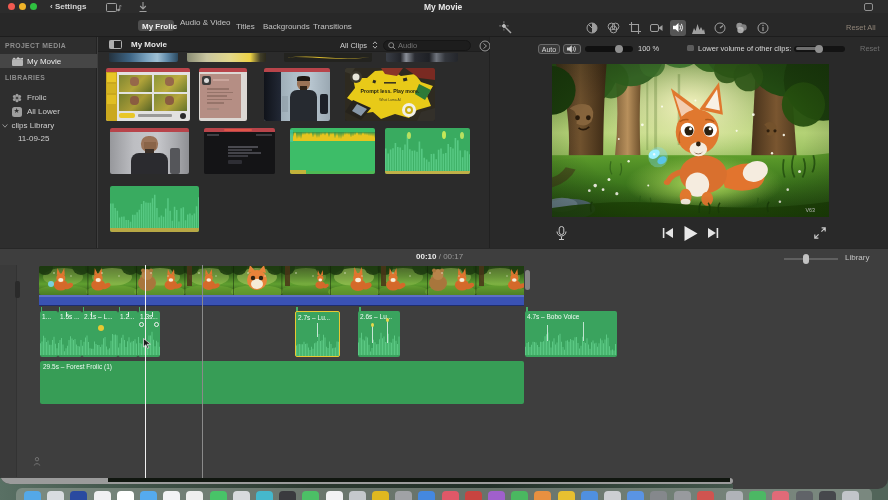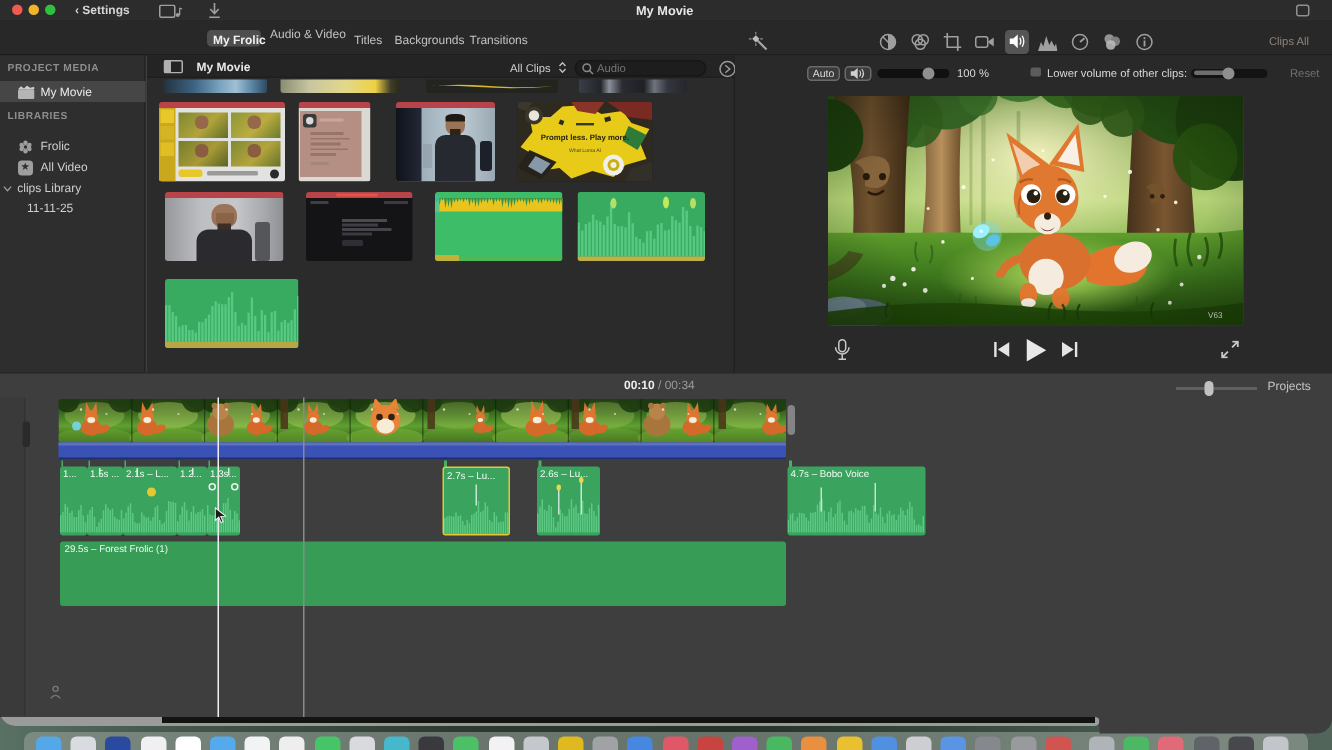--- a/index.html
+++ b/index.html
@@ -113,21 +113,21 @@
 <svg class="abs" style="left:735px;top:22px" width="13" height="12" viewBox="0 0 13 12">
         <circle cx="4.5" cy="4" r="3.2" fill="#9f9f9f" opacity="0.9"></circle>
         <circle cx="8.5" cy="5.5" r="3.2" fill="#7f7f7f"></circle>
         <circle cx="5.5" cy="8" r="3.2" fill="#bdbdbd" opacity="0.85"></circle>
       </svg>
 <svg class="abs" style="left:757px;top:22px" width="12" height="12" viewBox="0 0 12 12">
         <circle cx="6" cy="6" r="5" fill="none" stroke="#9f9f9f" stroke-width="1"></circle>
         <rect x="5.4" y="5" width="1.2" height="4" fill="#9f9f9f"></rect>
         <rect x="5.4" y="2.8" width="1.2" height="1.3" fill="#9f9f9f"></rect>
       </svg>
-<div class="abs" style="left:846px;top:22.5px;color:#8f8478;font-size:7.5px;">Clips All</div>
+<div class="abs" style="left:846px;top:22.5px;color:#8f8478;font-size:7.5px;">Reset All</div>
 
 <div class="abs" style="left:0px;top:37px;width:97px;height:211px;background:#2e2e2e;border-right:1px solid #232323;"></div>
 <div class="abs" style="left:5px;top:42px;color:#8e8e8e;font-size:6.8px;font-weight:bold;letter-spacing:0.4px;">PROJECT MEDIA</div>
 <div class="abs" style="left:0px;top:54px;width:97px;height:14px;background:#464646;"></div>
 <svg class="abs" style="left:12px;top:57px" width="11" height="9" viewBox="0 0 11 9">
         <rect x="0" y="2.5" width="11" height="6.5" rx="1" fill="#b5b5b5"></rect>
         <path d="M0 2.5 L2 0.5 L4 2 L6 0 L8 1.5 L11 0.8 V2.5 Z" fill="#cdcdcd"></path>
       </svg>
 <div class="abs" style="left:27px;top:56.5px;color:#ececec;font-size:8px;">My Movie</div>
 <div class="abs" style="left:5px;top:74px;color:#8e8e8e;font-size:6.8px;font-weight:bold;letter-spacing:0.4px;">LIBRARIES</div>
@@ -139,26 +139,26 @@
           <circle cx="5" cy="7.8" r="1.5"></circle>
           <circle cx="2.4" cy="6.4" r="1.5"></circle>
           <circle cx="2.4" cy="3.6" r="1.5"></circle>
           <circle cx="5" cy="5" r="1.8"></circle>
         </g>
         <circle cx="5" cy="5" r="1.1" fill="#2e2e2e"></circle>
       </svg>
 <div class="abs" style="left:27px;top:93px;color:#cfcfcf;font-size:8px;">Frolic</div>
 <div class="abs" style="left:12px;top:106.5px;width:10px;height:10px;border-radius:2.5px;background:#9e9e9e;"></div>
 <div class="abs" style="left:13.6px;top:106.7px;color:#2e2e2e;font-size:7px;">★</div>
-<div class="abs" style="left:27px;top:107px;color:#cfcfcf;font-size:8px;">All Video</div>
+<div class="abs" style="left:27px;top:107px;color:#cfcfcf;font-size:8px;">All Lower</div>
 <svg class="abs" style="left:2px;top:123.5px" width="6" height="4" viewBox="0 0 7 5">
         <path d="M0.5 0.5 L3.5 4 L6.5 0.5" stroke="#9e9e9e" stroke-width="1.1" fill="none"></path>
       </svg>
 <div class="abs" style="left:11.5px;top:120.5px;color:#cfcfcf;font-size:8px;">clips Library</div>
-<div class="abs" style="left:18px;top:134px;color:#cfcfcf;font-size:8px;">11-11-25</div>
+<div class="abs" style="left:18px;top:134px;color:#cfcfcf;font-size:8px;">11-09-25</div>
 
 <div class="abs" style="left:98px;top:37px;width:392px;height:211px;background:#2b2b2b;border-right:1px solid #212121;"></div>
 <div class="abs" style="left:98px;top:37px;width:391px;height:15px;background:#242424;border-bottom:1px solid #1e1e1e;"></div>
 <svg class="abs" style="left:109px;top:40px" width="13" height="9" viewBox="0 0 13 9">
         <rect x="0.5" y="0.5" width="12" height="8" rx="1" fill="none" stroke="#b0b0b0"></rect>
         <rect x="0.5" y="0.5" width="4.5" height="8" fill="#b0b0b0"></rect>
       </svg>
 <div class="abs" style="left:131px;top:40px;color:#e8e8e8;font-size:8px;font-weight:bold;">My Movie</div>
 <div class="abs" style="left:340px;top:40.5px;color:#d0d0d0;font-size:7.5px;">All Clips</div>
 <svg class="abs" style="left:372px;top:41px" width="6" height="8" viewBox="0 0 6 8">
@@ -495,24 +495,24 @@
         <path d="M0 0 L7.8 5 L0 10 Z" fill="#e4e4e4"></path>
       </svg>
 <svg class="abs" style="left:814px;top:227px" width="12" height="12" viewBox="0 0 12 12">
         <g stroke="#c9c9c9" stroke-width="1.2" fill="none">
           <path d="M7.4 4.6 L11.2 0.8 M7.6 0.8 H11.2 V4.4 M4.6 7.4 L0.8 11.2 M0.8 7.6 V11.2 H4.4"></path>
         </g>
       </svg>
 
 <div class="abs" style="left:0px;top:248px;width:888px;height:229.5px;background:#3e3e3e;border-top:1px solid #272727;"></div>
 
-<div class="abs" style="left:416px;top:252px;font-size:8px;color:#ececec;font-weight:bold;">00:10 <span style="color:#9a9a9a;font-weight:normal;">/ 00:34</span></div>
+<div class="abs" style="left:416px;top:252px;font-size:8px;color:#ececec;font-weight:bold;">00:10 <span style="color:#9a9a9a;font-weight:normal;">/ 00:17</span></div>
 <div class="abs" style="left:784px;top:258px;width:54px;height:1.5px;background:#606060;"></div>
 <div class="abs" style="left:803px;top:253.5px;width:6px;height:10px;border-radius:3px;background:#c2c2c2;"></div>
-<div class="abs" style="left:845px;top:252.5px;color:#c4c4c4;font-size:8px;">Projects</div>
+<div class="abs" style="left:845px;top:252.5px;color:#c4c4c4;font-size:8px;">Library</div>
 
 <svg class="abs" style="left:39px;top:266px;border-radius:2px 0 0 2px" width="485" height="29" viewBox="0 0 485 29">
         <defs>
           <linearGradient id="fbg" x1="0" y1="0" x2="0" y2="1">
             <stop offset="0" stop-color="#203a12"></stop>
             <stop offset="0.35" stop-color="#3e7020"></stop>
             <stop offset="0.62" stop-color="#60a030"></stop>
             <stop offset="1" stop-color="#2e5816"></stop>
           </linearGradient>
         </defs>

